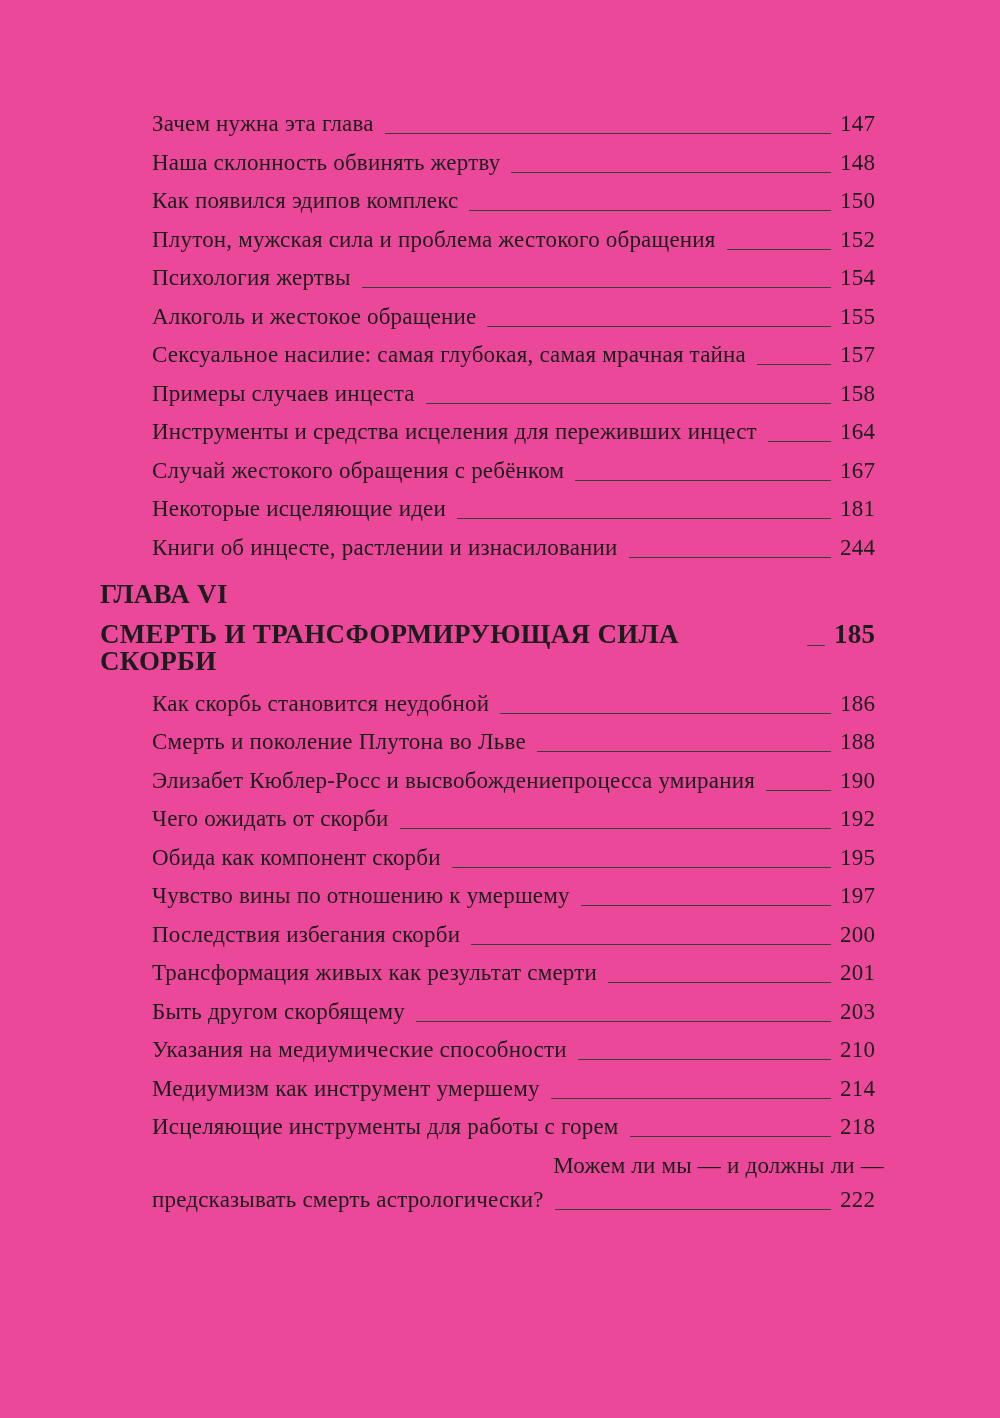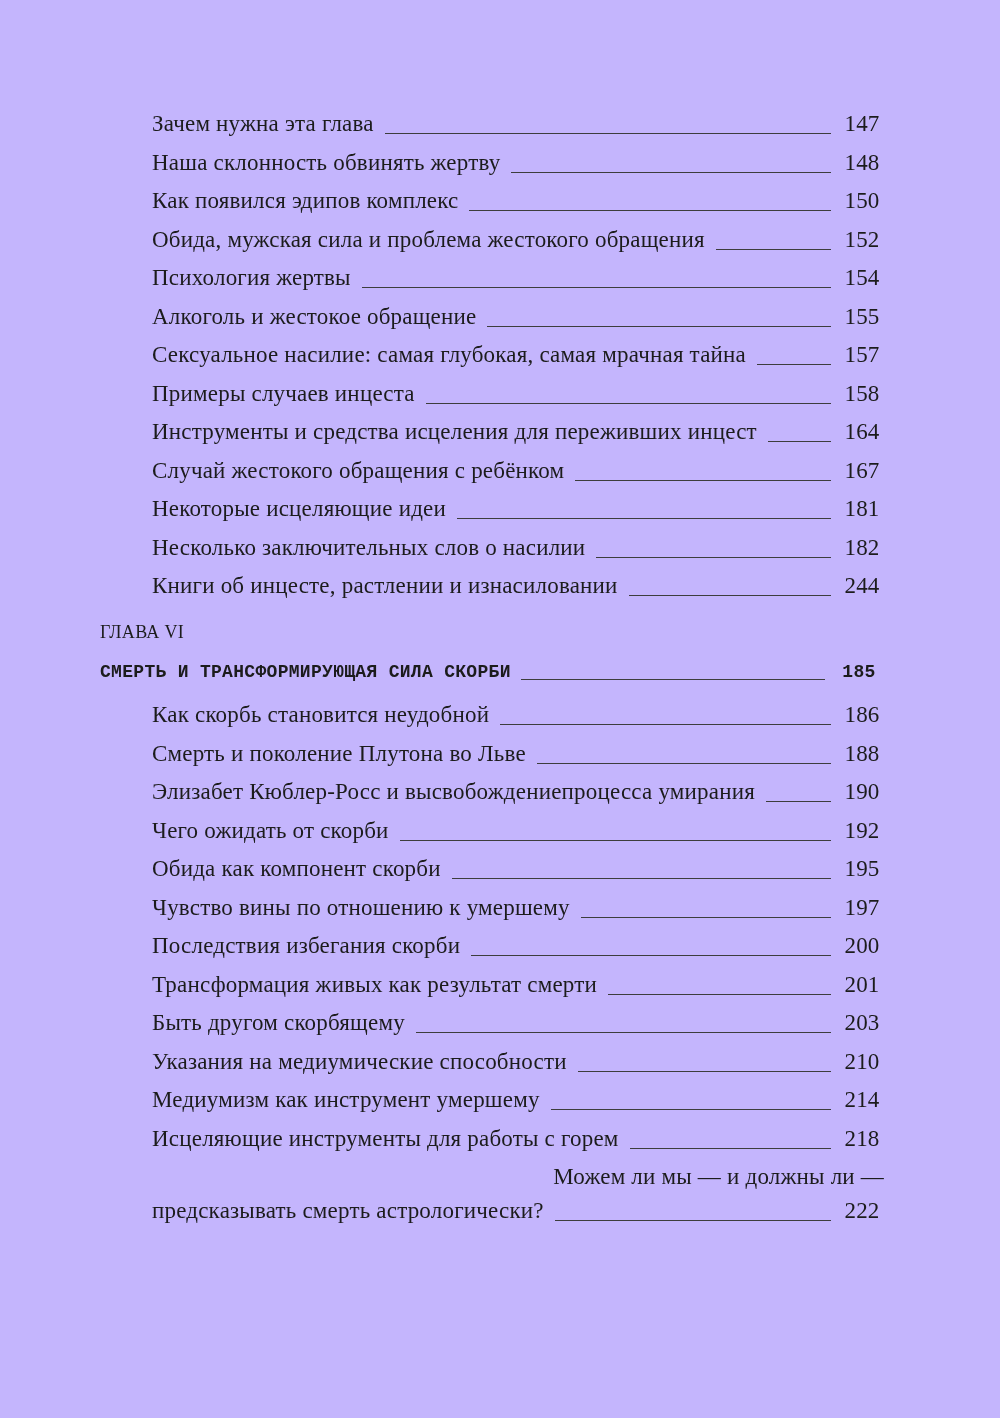--- a/index.html
+++ b/index.html
@@ -2,21 +2,21 @@
 <html><head>
 <meta charset="utf-8">
 <style>
   * { margin: 0; padding: 0; box-sizing: border-box; }
   html, body { background: #ffffff; }
   .page {
     position: relative;
     width: 1000px;
     height: 1418px;
     margin: 0 auto;
-    background: #c4b5fd;
+    background: #ec4899;
     font-family: "Liberation Serif", "DejaVu Serif", serif;
     color: #1c1c1c;
     overflow: hidden;
   }
   .content {
     padding: 112px 116px 0 100px;
   }
   .entry {
     margin-left: 52px;
     margin-bottom: 15.5px;
@@ -39,41 +39,40 @@
   .leader {
     flex: 1 1 auto;
     min-width: 18px;
     height: 5px;
     border-bottom: 1.4px solid #3d3d3d;
     margin: 0 9px 0 11px;
     transform: translateY(3px);
   }
   .page-num {
     min-width: 44px;
-    text-align: center;
+    text-align: left;
     white-space: nowrap;
   }
   .chapter {
     margin: 22px 0 17px 0;
   }
   .chapter-line1 {
-    font-size: 18px;
-    font-weight: normal;
+    font-size: 27px;
+    font-weight: bold;
     line-height: 27px;
     letter-spacing: 0.3px;
     margin-bottom: 13px;
   }
   .chapter-row {
     display: flex;
     align-items: baseline;
-    font-size: 18px;
+    font-size: 27px;
     font-weight: bold;
     line-height: 27px;
     letter-spacing: 0.3px;
-    font-family: Liberation Mono, monospace;
   }
   .chapter-row .leader {
     border-bottom-width: 1.6px;
     margin: 0 9px 0 10px;
   }
   .chapter-row .page-num { min-width: 50px; }
 </style>
 </head>
 <body>
 
@@ -97,21 +96,21 @@
         </div>
         <div class="entry">
           <div class="entry-line">
             <span class="entry-title">Как появился эдипов комплекс</span>
             <span class="leader"></span>
             <span class="page-num">150</span>
           </div>
         </div>
         <div class="entry">
           <div class="entry-line">
-            <span class="entry-title">Обида, мужская сила и проблема жестокого обращения</span>
+            <span class="entry-title">Плутон, мужская сила и проблема жестокого обращения</span>
             <span class="leader"></span>
             <span class="page-num">152</span>
           </div>
         </div>
         <div class="entry">
           <div class="entry-line">
             <span class="entry-title">Психология жертвы</span>
             <span class="leader"></span>
             <span class="page-num">154</span>
           </div>
@@ -149,27 +148,20 @@
             <span class="entry-title">Случай жестокого обращения с ребёнком</span>
             <span class="leader"></span>
             <span class="page-num">167</span>
           </div>
         </div>
         <div class="entry">
           <div class="entry-line">
             <span class="entry-title">Некоторые исцеляющие идеи</span>
             <span class="leader"></span>
             <span class="page-num">181</span>
-          </div>
-        </div>
-        <div class="entry">
-          <div class="entry-line">
-            <span class="entry-title">Несколько заключительных слов о насилии</span>
-            <span class="leader"></span>
-            <span class="page-num">182</span>
           </div>
         </div>
         <div class="entry">
           <div class="entry-line">
             <span class="entry-title">Книги об инцесте, растлении и изнасиловании</span>
             <span class="leader"></span>
             <span class="page-num">244</span>
           </div>
         </div>
       </div>

